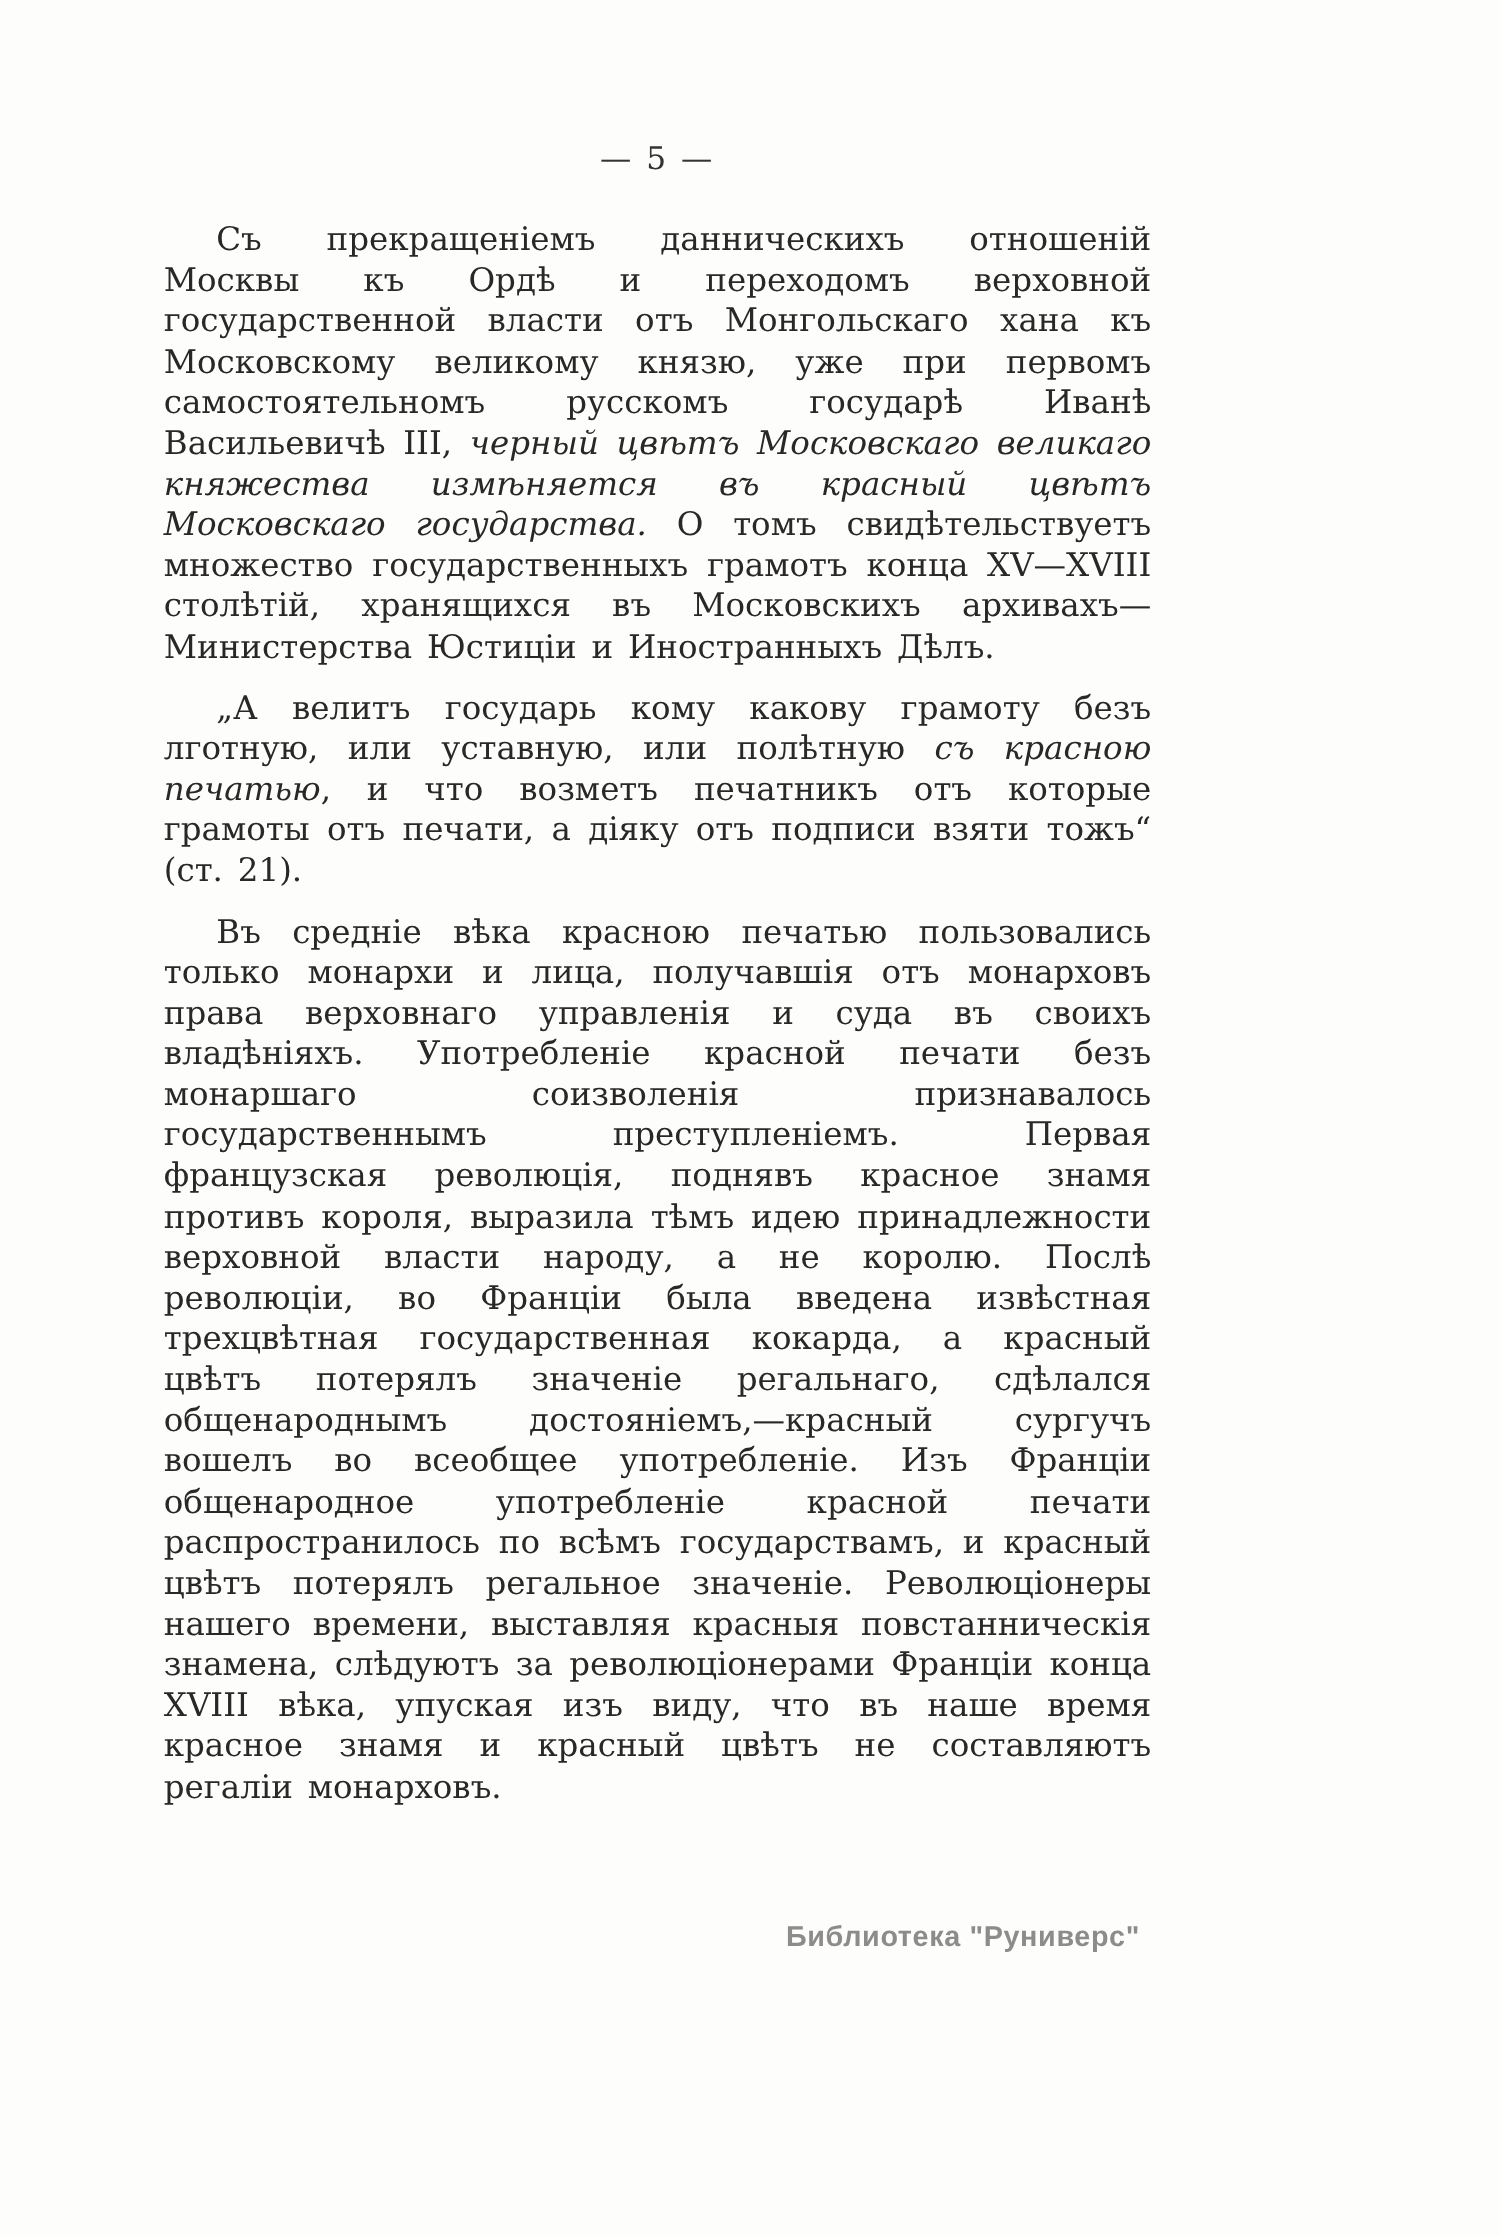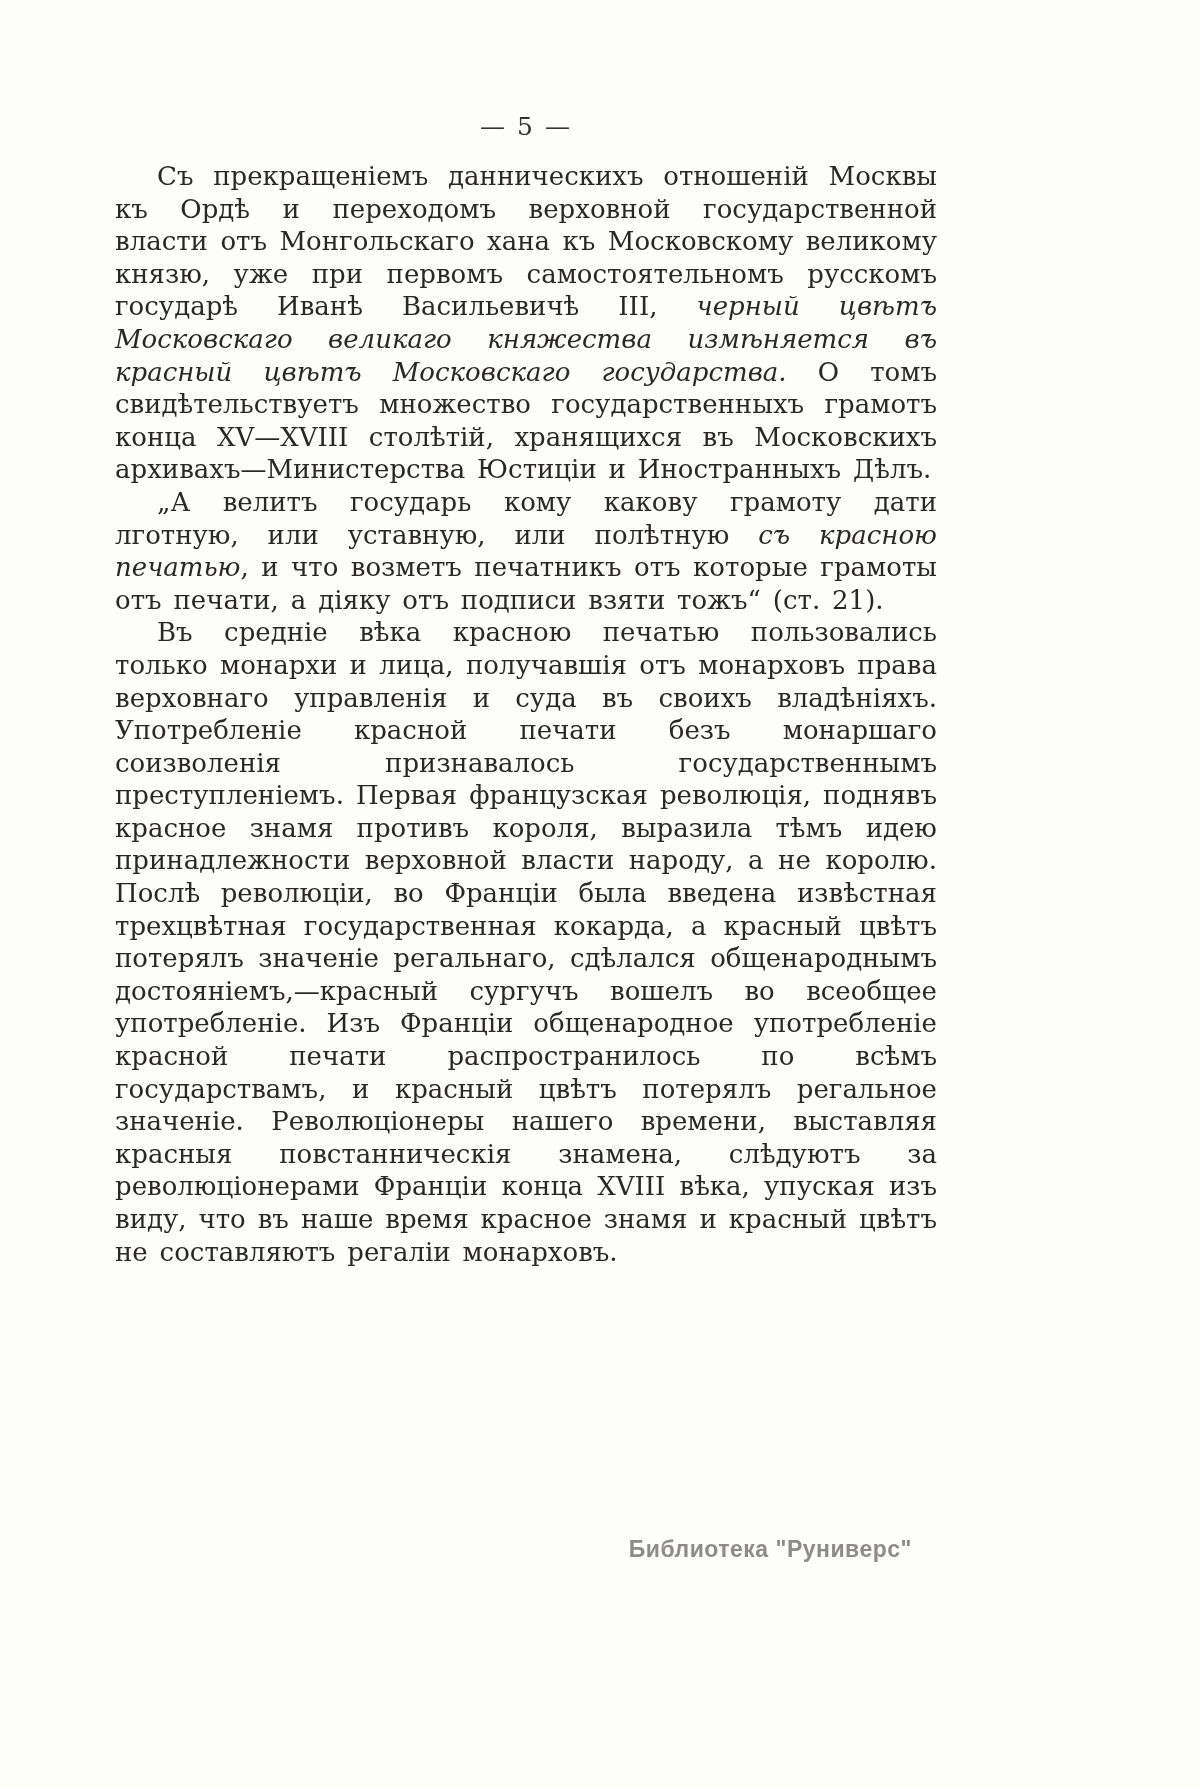--- a/index.html
+++ b/index.html
@@ -30,21 +30,21 @@
     position: absolute;
     top: 160px;
     left: 115px;
     width: 822px;
     font-size: 26px;
     line-height: 32.6px;
     text-align: justify;
     word-spacing: 0.14em;
   }
   .text-block p {
-    margin: 0;
+    margin: 16px;
     padding: 0;
     text-indent: 42px;
   }
   .text-block em {
     font-style: italic;
   }
   .watermark {
     position: absolute;
     top: 1536px;
     right: 288px;
@@ -60,21 +60,21 @@
 
 <div class="page">
 
   <div class="page-number">— 5 —</div>
 
   <div class="text-block">
 
     <p><span>Съ прекращеніемъ данническихъ отношеній Москвы къ Ордѣ и переходомъ верховной государственной власти отъ Монгольскаго хана къ Московскому великому князю, уже при первомъ самостоятельномъ русскомъ государѣ Иванѣ Васильевичѣ III, </span><em>черный цвѣтъ Московскаго великаго княжества измѣняется въ красный цвѣтъ Московскаго государства.</em><span> О томъ свидѣтельствуетъ множество государственныхъ грамотъ конца XV—XVIII столѣтій, хранящихся въ Московскихъ архивахъ—Министерства Юстиціи и Иностранныхъ Дѣлъ.</span></p>
 
 
-    <p><span>„А велитъ государь кому какову грамоту дати лготную, или уставную, или полѣтную </span><em>съ красною печатью</em><span>, и что возметъ печатникъ отъ которые грамоты отъ печати, а діяку отъ подписи взяти тожъ“ (ст. 21).</span></p>
+    <p><span>„А велитъ государь кому какову грамоту безъ лготную, или уставную, или полѣтную </span><em>съ красною печатью</em><span>, и что возметъ печатникъ отъ которые грамоты отъ печати, а діяку отъ подписи взяти тожъ“ (ст. 21).</span></p>
 
 
     <p><span>Въ средніе вѣка красною печатью пользовались только монархи и лица, получавшія отъ монарховъ права верховнаго управленія и суда въ своихъ владѣніяхъ. Употребленіе красной печати безъ монаршаго соизволенія признавалось государственнымъ преступленіемъ. Первая французская революція, поднявъ красное знамя противъ короля, выразила тѣмъ идею принадлежности верховной власти народу, а не королю. Послѣ революціи, во Франціи была введена извѣстная трехцвѣтная государственная кокарда, а красный цвѣтъ потерялъ значеніе регальнаго, сдѣлался общенароднымъ достояніемъ,—красный сургучъ вошелъ во всеобщее употребленіе. Изъ Франціи общенародное употребленіе красной печати распространилось по всѣмъ государствамъ, и красный цвѣтъ потерялъ регальное значеніе. Революціонеры нашего времени, выставляя красныя повстанническія знамена, слѣдуютъ за революціонерами Франціи конца XVIII вѣка, упуская изъ виду, что въ наше время красное знамя и красный цвѣтъ не составляютъ регаліи монарховъ.</span></p>
 
   </div>
 
   <div class="watermark">Библиотека "Руниверс"</div>
 
 </div>
 

